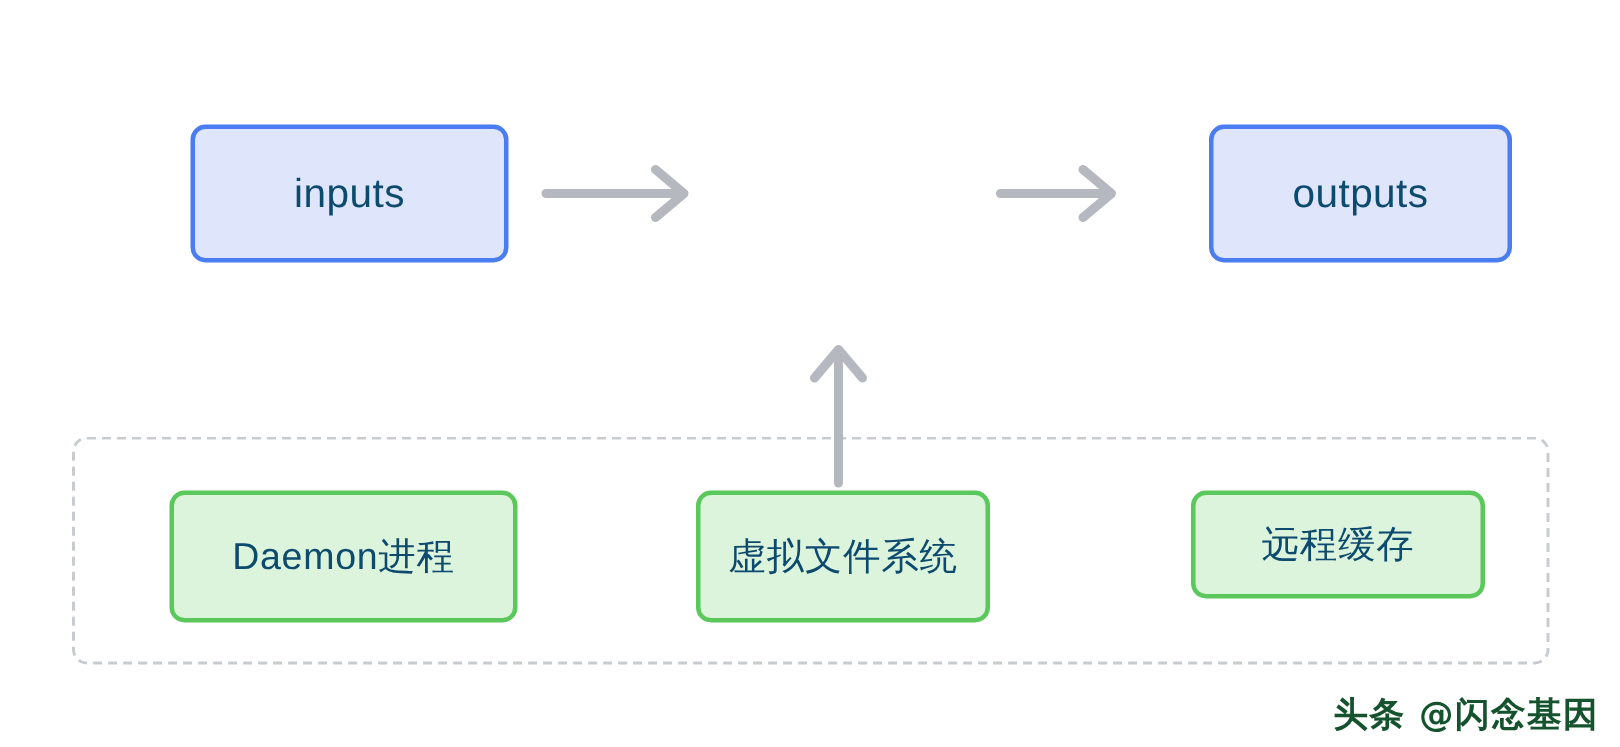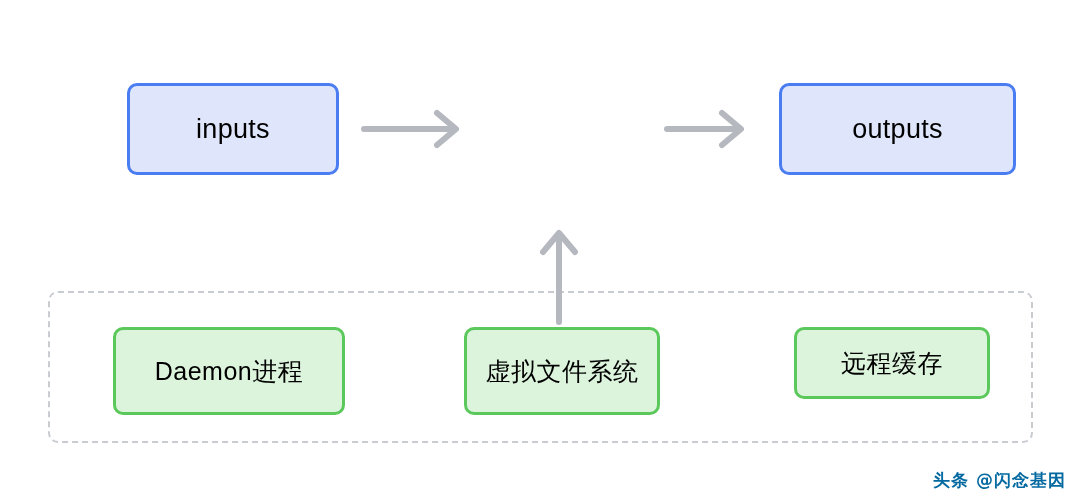--- a/index.html
+++ b/index.html
@@ -25,21 +25,21 @@
 
   
   .node {
     position: absolute;
     box-sizing: border-box;
     display: flex;
     align-items: center;
     justify-content: center;
     text-align: center;
     line-height: 1.2;
-    color: #000000;
+    color: #0c4a6e;
   }
 
   .node-blue {
     background: #dfe5fb;
     border: 3px solid #4a7cf2;
     border-radius: 10px;
     font-size: 27px;
     letter-spacing: 0.3px;
   }
 
@@ -54,21 +54,21 @@
     background: #dcf3dc;
     border: 3px solid #5ac85a;
     border-radius: 10px;
     font-size: 25px;
     letter-spacing: 0.5px;
   }
 
   
   #node-inputs  { left: 127px; top: 83px;  width: 212px; height: 92px; }
   #node-t6      { left: 482px; top: 51px;  width: 157px; height: 157px; }
-  #node-outputs { left: 779px; top: 83px;  width: 237px; height: 92px; }
+  #node-outputs { left: 806px; top: 83px;  width: 202px; height: 92px; }
 
   #node-daemon  { left: 113px; top: 327px; width: 232px; height: 88px; }
   #node-vfs     { left: 464px; top: 327px; width: 196px; height: 88px; }
   #node-cache   { left: 794px; top: 327px; width: 196px; height: 72px; }
 
   
   #group-box {
     position: absolute;
     left: 48px;
     top: 291px;
@@ -87,23 +87,23 @@
     width: 1080px;
     height: 498px;
     pointer-events: none;
   }
 
   
   #watermark {
     position: absolute;
     right: 14px;
     bottom: 6px;
-    font-size: 17px;
+    font-size: 23px;
     font-weight: bold;
-    color: #0369a1;
+    color: #14532d;
     font-family: "DejaVu Sans", "Liberation Sans", sans-serif;
     letter-spacing: 1px;
     white-space: nowrap;
   }
 </style>
 </head>
 <body>
 
 <div id="canvas">
 

